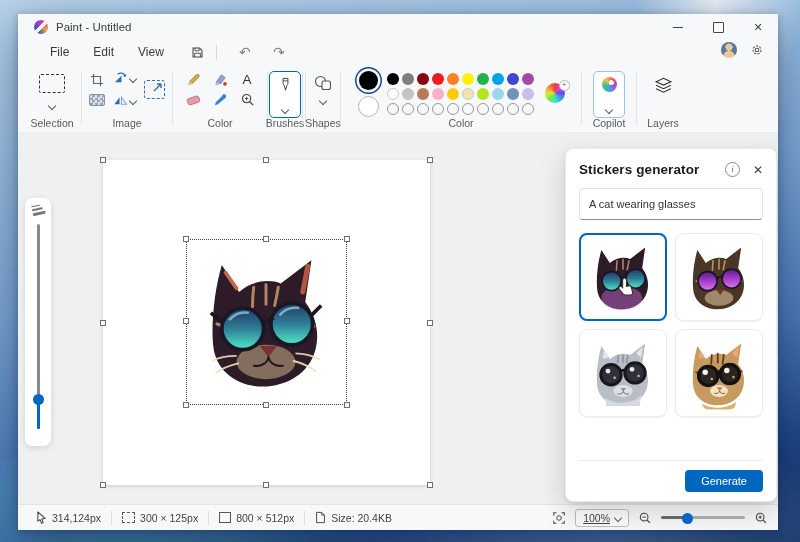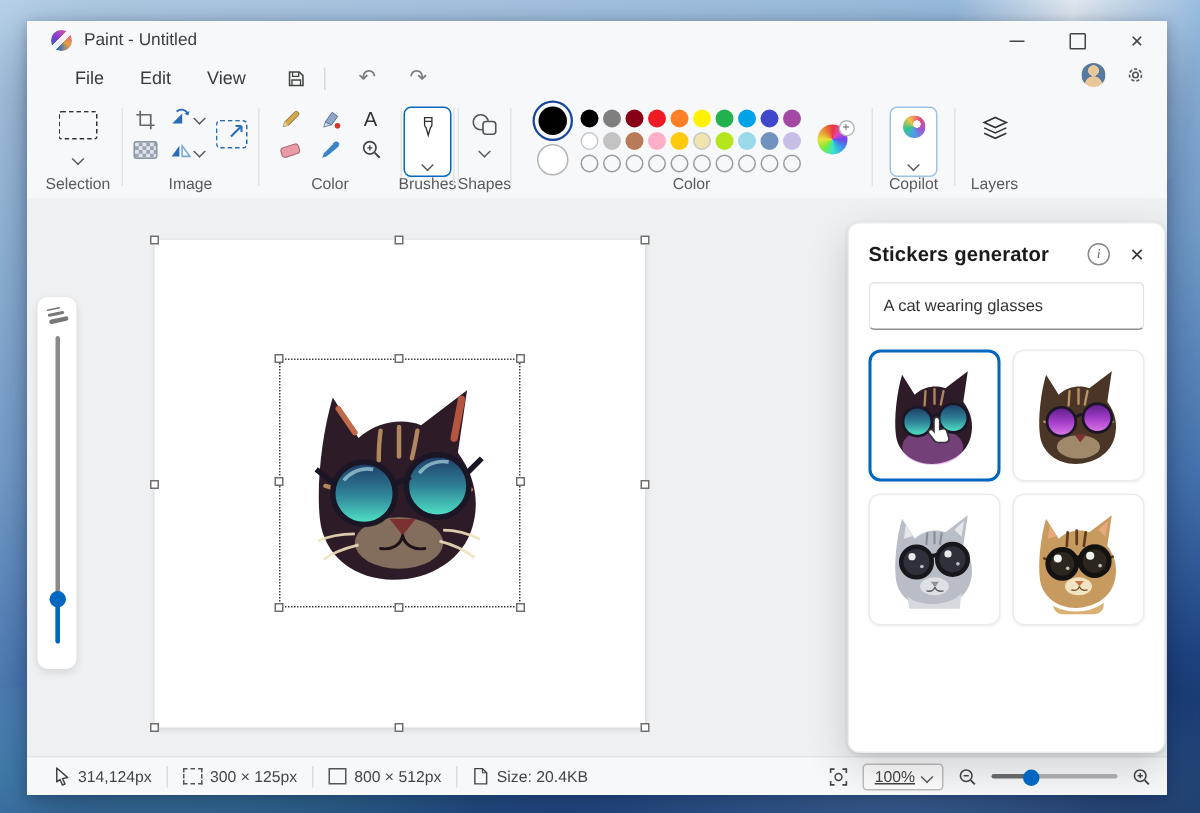--- a/index.html
+++ b/index.html
@@ -518,20 +518,23 @@
             <circle cx="78" cy="65" r="16" fill="#2c261e" stroke="#141210" stroke-width="5.5"></circle>
             <path d="M55 63 Q60 59 65 61" stroke="#141210" stroke-width="4.5" fill="none"></path>
             <circle cx="37" cy="62" r="4.5" fill="#fff" opacity=".95"></circle>
               <circle cx="48" cy="73" r="2" fill="#fff" opacity=".7"></circle>
             <circle cx="73" cy="59" r="4.5" fill="#fff" opacity=".95"></circle>
               <circle cx="84" cy="70" r="2" fill="#fff" opacity=".7"></circle>
           </svg>
         </div>
       </div>
 
+      <div class="panel-foot">
+        <button class="gen-btn">Generate</button>
+      </div>
     </div>
   </div>
 
   <div class="statusbar">
     <div class="sb-group">
       <svg viewBox="0 0 12 14" width="11" height="13">
           <path d="M2 1 L10 8 L6.2 8.6 L8 12.6 L6.1 13.4 L4.4 9.4 L2 11 Z" fill="none" stroke="#444" stroke-width="1.1" stroke-linejoin="round"></path>
         </svg>
       <span>314,124px</span>
     </div>

